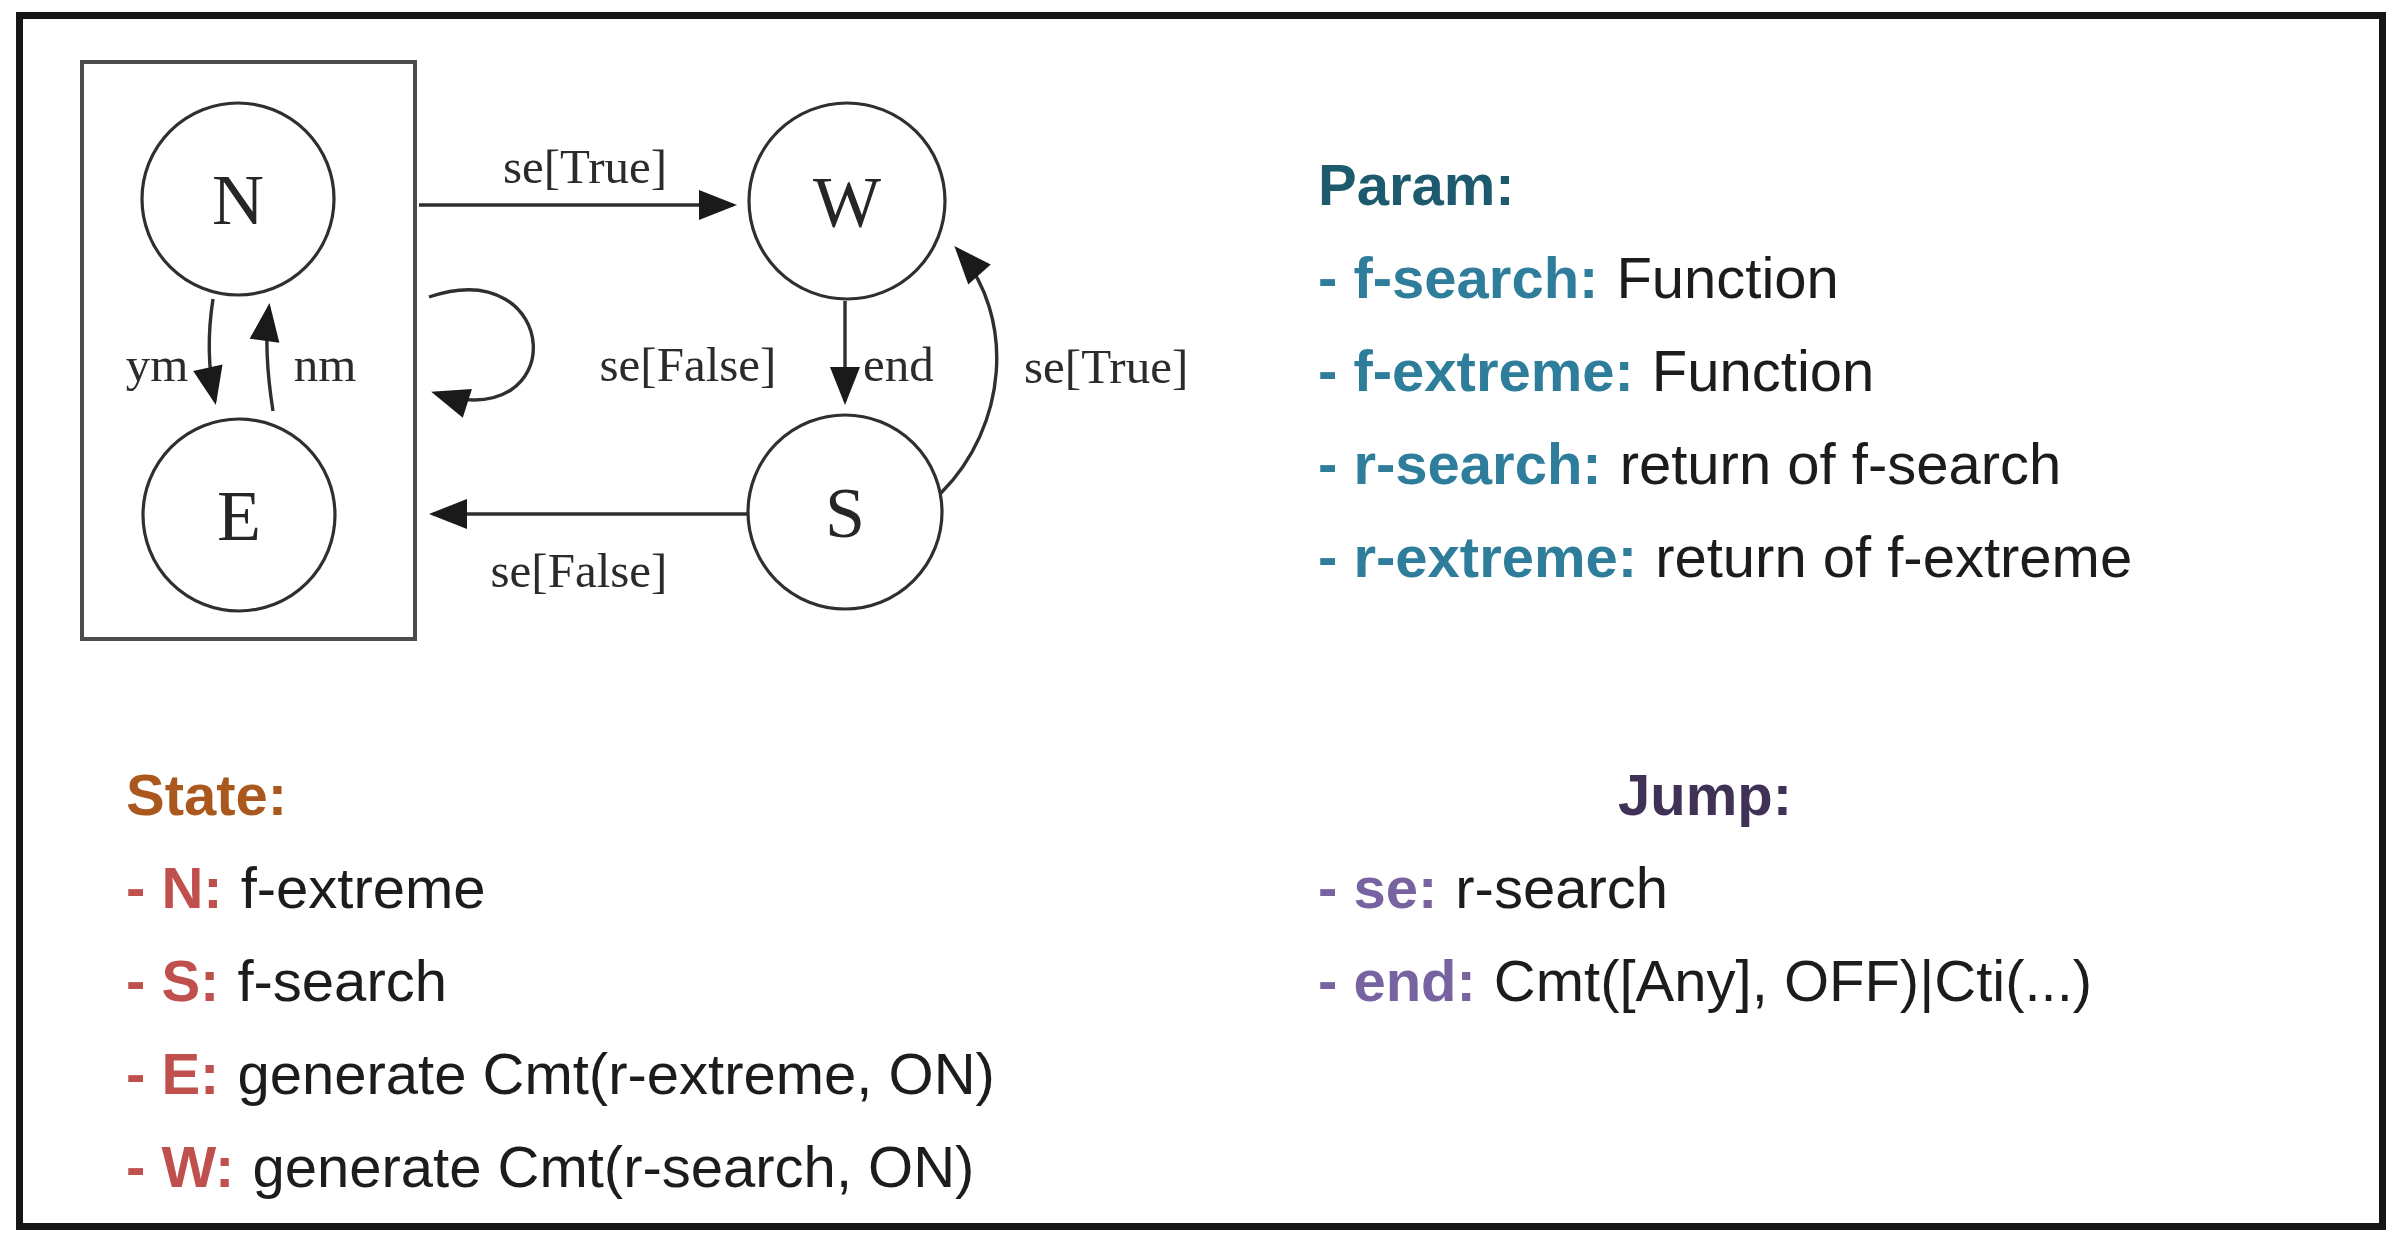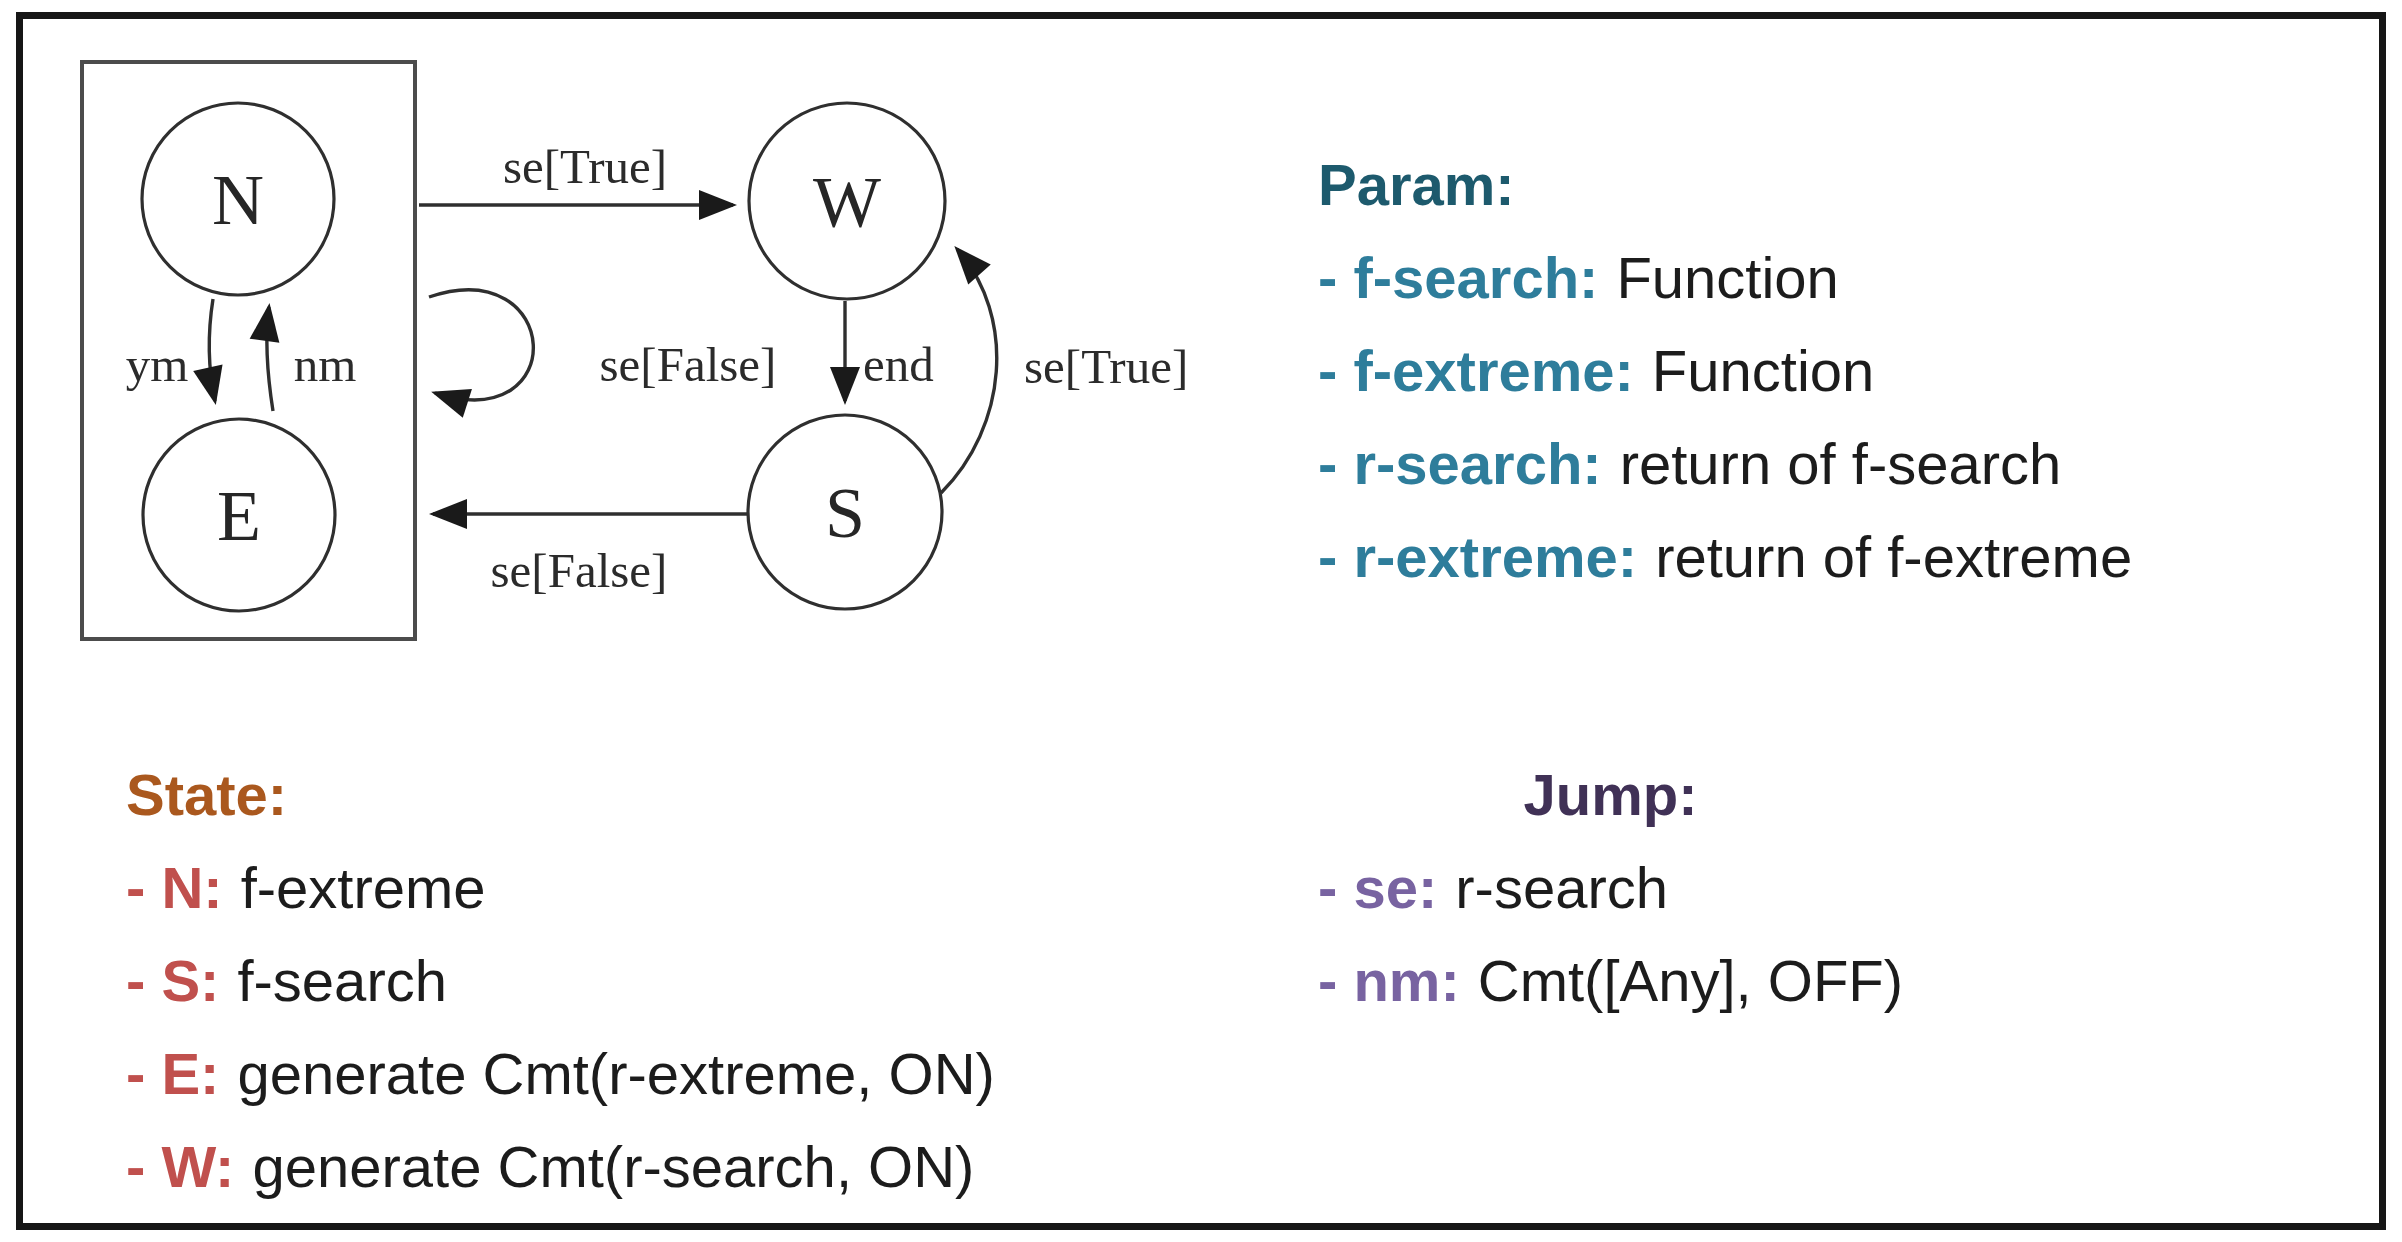--- a/index.html
+++ b/index.html
@@ -110,17 +110,17 @@
       <span class="key">- W:</span><span class="val">generate Cmt(r-search, ON)</span>
     </div>
   </div>
 
   <div class="legend legend-jump">
     <div class="line header">Jump:</div>
     <div class="line">
       <span class="key">- se:</span><span class="val">r-search</span>
     </div>
     <div class="line">
-      <span class="key">- nm:</span><span class="val">Cmt([Any], OFF)</span>
+      <span class="key">- end:</span><span class="val">Cmt([Any], OFF)|Cti(...)</span>
     </div>
   </div>
 
 </div>
 
 </body></html>

